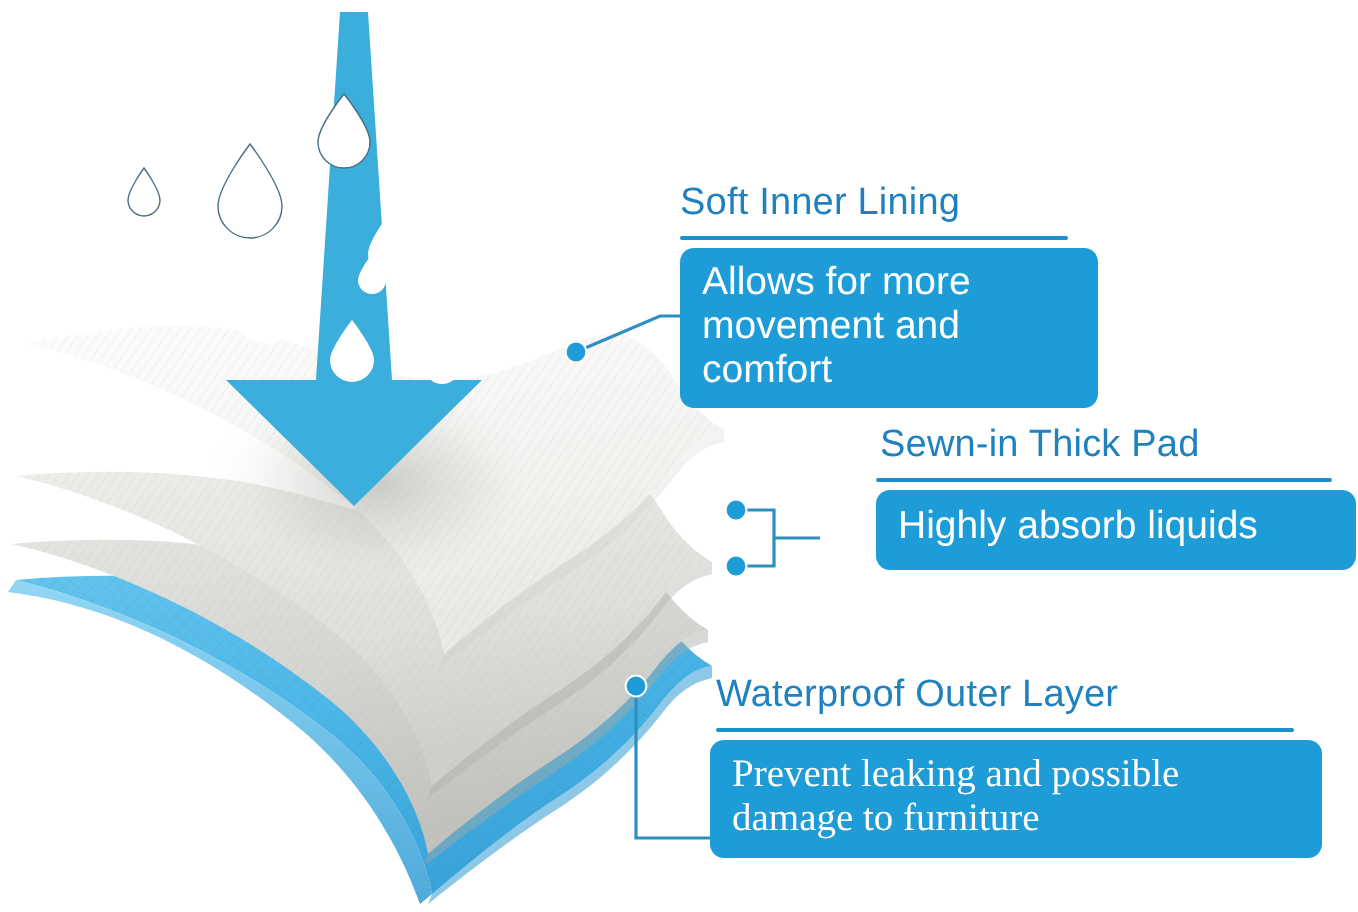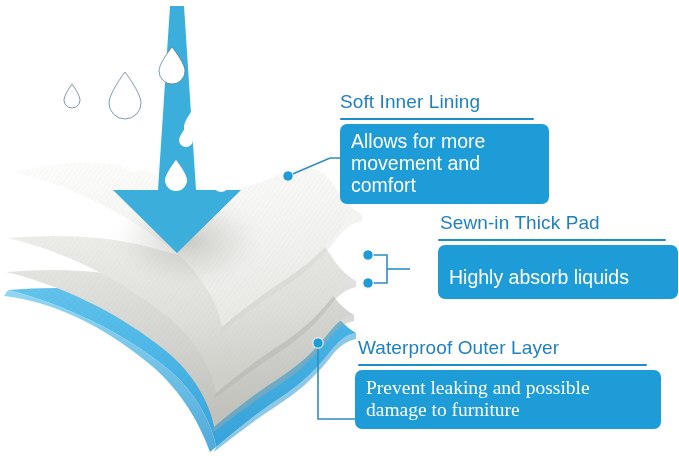--- a/index.html
+++ b/index.html
@@ -56,21 +56,21 @@
 
   
   #callout-soft-inner-lining { left: 340px; top: 92px; width: 256px; }
   #callout-soft-inner-lining .callout-rule { width: 194px; }
   #callout-soft-inner-lining .callout-box { width: 209px; }
 
   
   #callout-sewn-in-thick-pad { left: 394px; top: 213px; width: 240px; margin-left: 44px; }
   #callout-sewn-in-thick-pad .callout-heading { margin-left: 2px; }
   #callout-sewn-in-thick-pad .callout-rule { width: 228px; }
-  #callout-sewn-in-thick-pad .callout-box { width: 240px; padding-top: 22px; padding-bottom: 10px;}
+  #callout-sewn-in-thick-pad .callout-box { width: 240px; padding-top: 8px; padding-bottom: 10px;}
 
   
   #callout-waterproof-outer-layer { left: 358px; top: 338px; width: 306px; }
   #callout-waterproof-outer-layer .callout-rule { width: 289px; }
   #callout-waterproof-outer-layer .callout-box { width: 306px; margin-left: -3px; font-family: Liberation Serif, serif;}
 
   
   #leaders {
     position: absolute;
     left: 0; top: 0;

